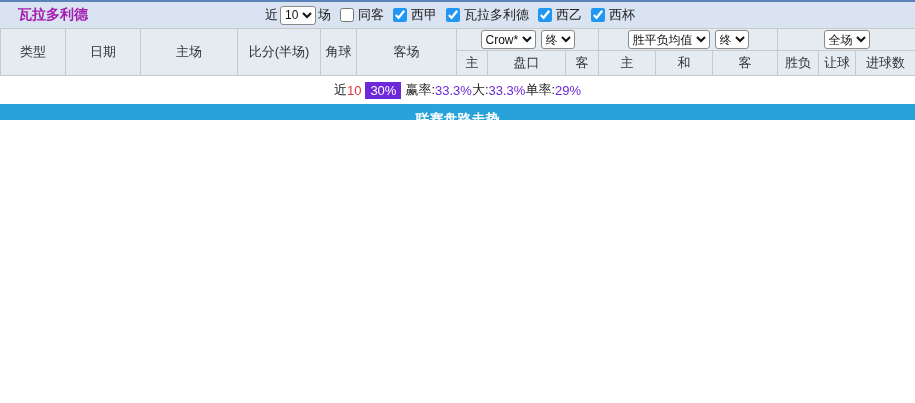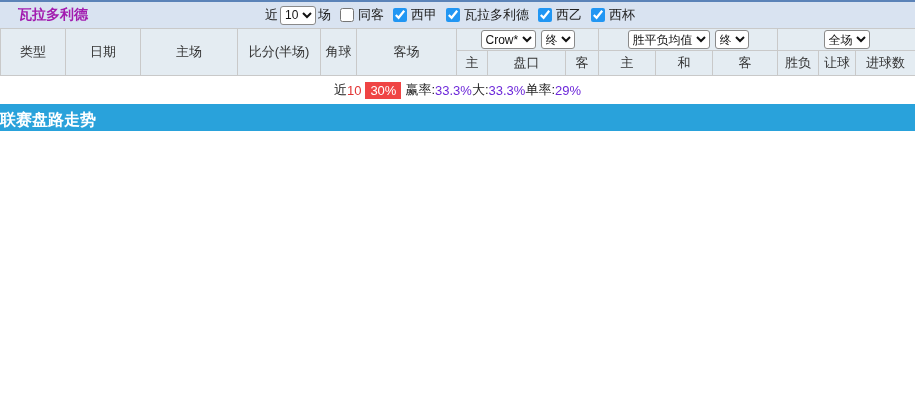--- a/index.html
+++ b/index.html
@@ -21,22 +21,22 @@
   thead th{background:#e4ecf2;font-weight:normal;color:#333;font-size:13px;}
   .hrow1 th{height:21px;}
   .hrow2 th{height:24px;}
   .ddcell{vertical-align:middle;}
   .ddwrap{display:flex;justify-content:center;align-items:center;gap:5px;}
 
   
   .summary{height:28px;display:flex;align-items:center;justify-content:center;font-size:13px;color:#222;background:#fff;}
   .summary .s-red{color:#e23434;}
   .summary .s-blue{color:#6d28d9;}
-  .summary .badge30{background:#ef4444;color:#fff;padding:1px 5px;margin:0 4px;}
-  .footer{height:27px;background:#29a2db;color:#fff;font-weight:bold;text-align:left;line-height:31px;font-size:16px;}
+  .summary .badge30{background:#6d28d9;color:#fff;padding:1px 5px;margin:0 4px;}
+  .footer{height:16px;background:#29a2db;color:#fff;font-weight:bold;text-align:center;line-height:31px;font-size:14px;}
 </style>
 </head>
 <body>
 
 <div class="wrap">
 
   <div class="titlebar">
     <span class="title">瓦拉多利德</span>
     <div class="controls">
       <span>近</span>

